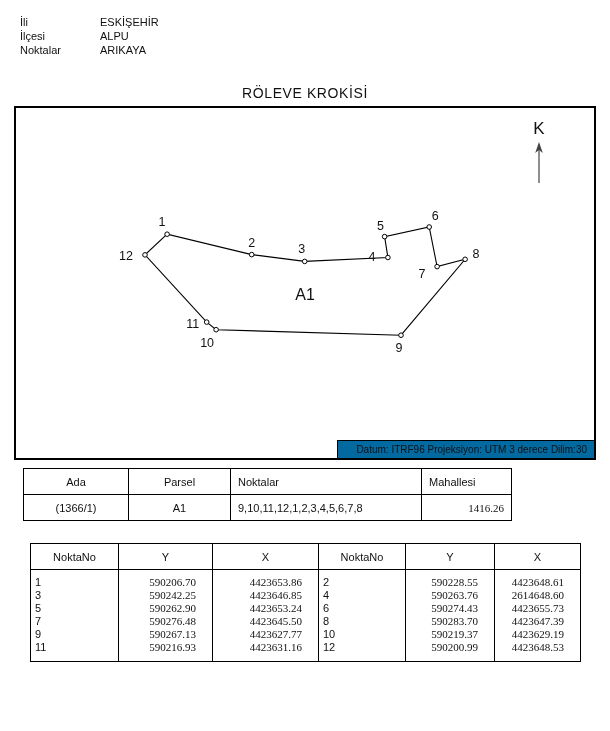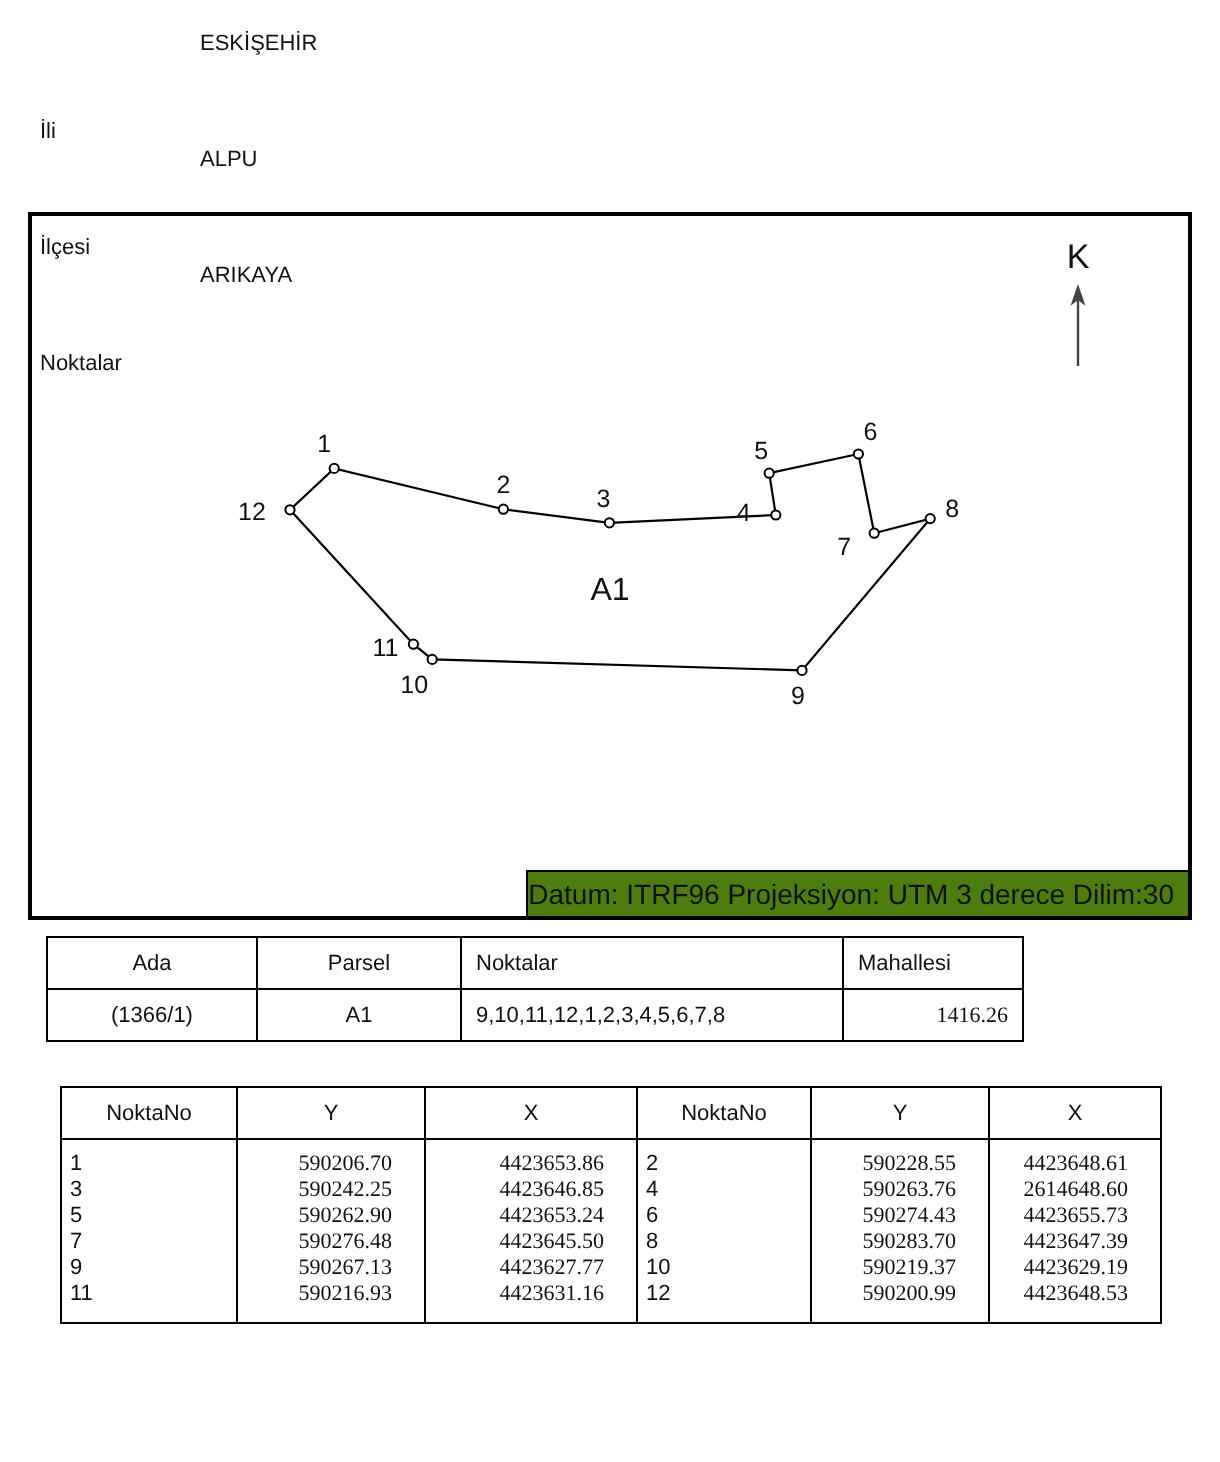--- a/index.html
+++ b/index.html
@@ -4,34 +4,34 @@
 <style>
   html,body{margin:0;padding:0;background:#e8e8e8;}
   .page{
     position:relative;width:610px;height:731px;background:#ffffff;
     font-family:"Liberation Sans", sans-serif;color:#111;overflow:hidden;
     margin:0 auto;
   }
   
   .loc-header{position:absolute;left:20px;top:15px;font-size:11px;line-height:14px;}
   .hrow{display:flex;}
-  .hlabel{width:80px;margin-top:44px;}
+  .hlabel{width:80px;}
   .hvalue{}
   
   .doc-title{position:absolute;left:14px;top:85px;width:582px;text-align:center;
     font-size:14px;letter-spacing:0.6px;}
   
   .sketch-box{position:absolute;left:14px;top:106px;width:578px;height:350px;
     border:2px solid #000;}
   .north{position:absolute;right:48px;top:12px;text-align:center;}
   .north-k{font-size:17px;line-height:18px;}
   .north-arrow{display:block;margin:4px auto 0 auto;}
   .sketch-svg{position:absolute;left:0;top:0;}
   .datum{position:absolute;right:0;bottom:0;border-top:1px solid #000;border-left:1px solid #000;
-    padding:3px 7px 3px 0;font-size:14px;background:#4d7c0f;}
+    padding:3px 7px 3px 18px;font-size:10px;background:#0369a1;}
   
   table{border-collapse:collapse;font-size:11px;color:#111;table-layout:fixed;}
   th{font-weight:normal;}
   .parcel-table{position:absolute;left:23px;top:468px;width:488px;border:1px solid #000;}
   .parcel-table th,.parcel-table td{border:1px solid #000;height:25px;padding:0 7px;overflow:hidden;}
   .coord-table{position:absolute;left:30px;top:543px;width:550px;border:1px solid #000;}
   .coord-table th{border:1px solid #000;height:25px;padding:0 16px;}
   .coord-table td{border-left:1px solid #000;border-right:1px solid #000;border-top:none;border-bottom:none;
     height:13px;padding:0 4px;line-height:13px;}
   .coord-table tbody tr:first-child td{padding-top:6px;}
@@ -54,20 +54,21 @@
     <div class="hrow">
       <span class="hlabel">İlçesi</span>
       <span class="hvalue">ALPU</span>
     </div>
     <div class="hrow">
       <span class="hlabel">Noktalar</span>
       <span class="hvalue">ARIKAYA</span>
     </div>
   </div>
 
+  <div class="doc-title">RÖLEVE KROKİSİ</div>
 
   <div class="sketch-box">
     <svg id="sketch-svg" class="sketch-svg" width="578" height="350" viewBox="0 0 578 350">
         <path d="M385.0 227.2 L200.1 221.7 L190.7 214.1 L129.0 146.9 L151.1 126.2 L235.7 146.6 L288.7 153.4 L371.9 149.5 L368.6 128.6 L413.2 119.0 L421.1 158.6 L449.1 151.3 Z" fill="none" stroke="#000" stroke-width="1.1"></path>
         <circle cx="151.1" cy="126.2" r="2.3" fill="#fff" stroke="#000" stroke-width="1"></circle>
         <text x="146.1" y="118.2" text-anchor="middle" font-size="12.5" fill="#111">1</text>
         <circle cx="235.7" cy="146.6" r="2.3" fill="#fff" stroke="#000" stroke-width="1"></circle>
         <text x="235.7" y="138.6" text-anchor="middle" font-size="12.5" fill="#111">2</text>
         <circle cx="288.7" cy="153.4" r="2.3" fill="#fff" stroke="#000" stroke-width="1"></circle>
         <text x="285.7" y="145.4" text-anchor="middle" font-size="12.5" fill="#111">3</text>

